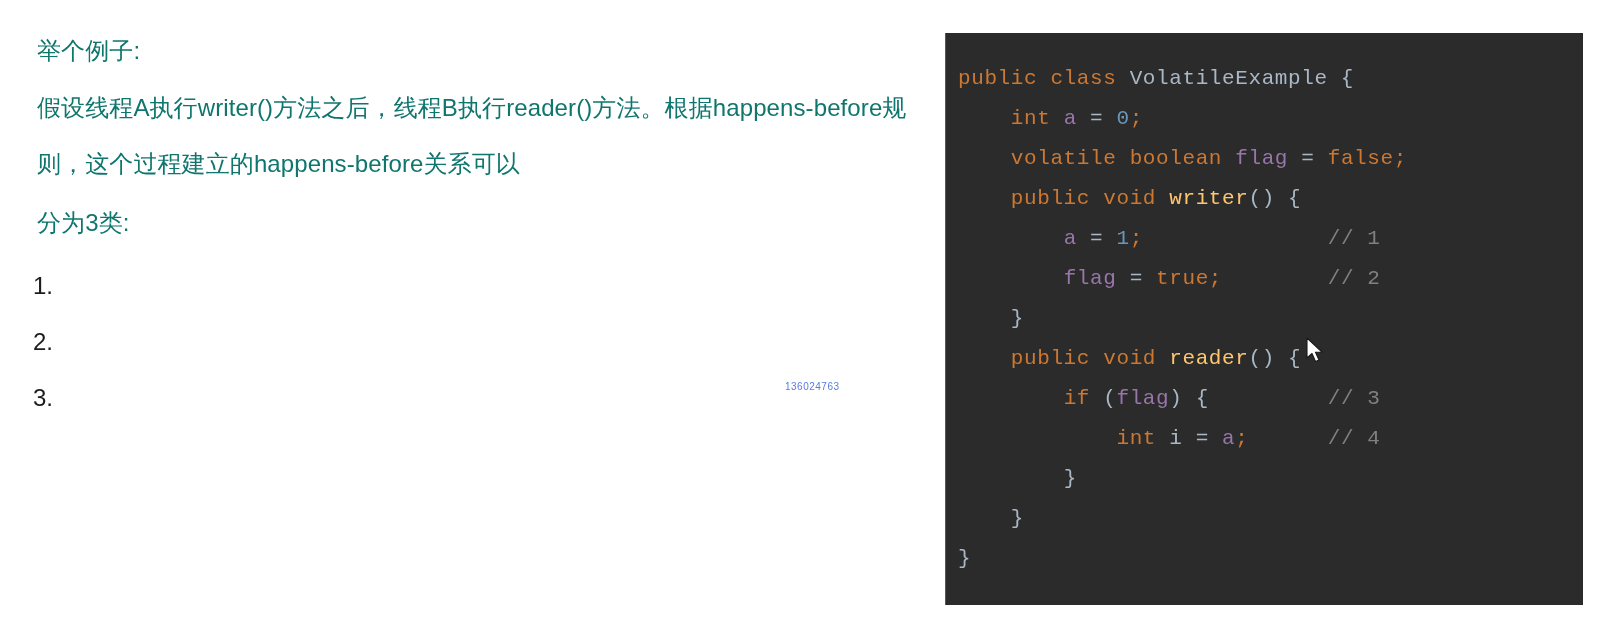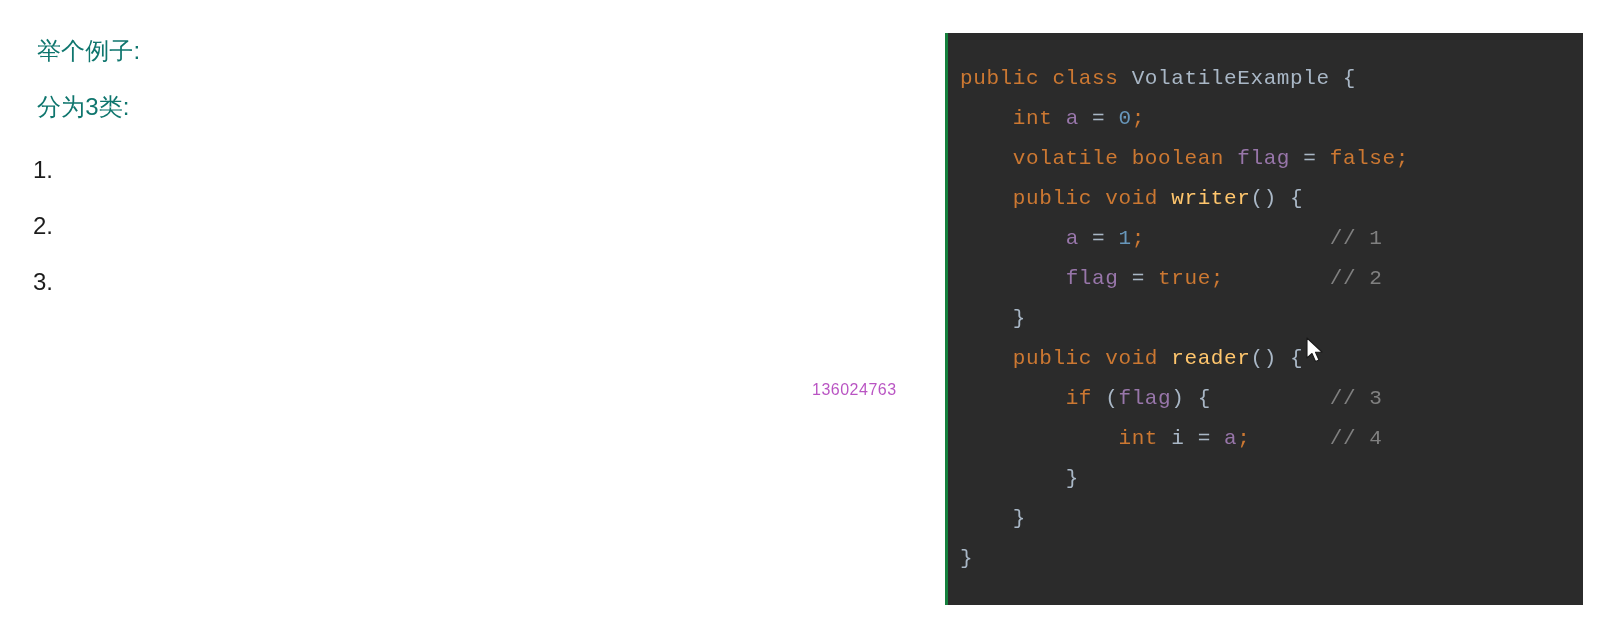--- a/index.html
+++ b/index.html
@@ -70,39 +70,39 @@
   #rules-list li .marker {
     display: inline-block;
     width: 38px;
     flex: 0 0 38px;
     color: #1c1c1c;
   }
 
   
   #watermark {
     position: absolute;
-    left: 812px;
+    left: 785px;
     top: 381px;
-    font-size: 16px;
+    font-size: 10px;
     font-family: "Liberation Sans", sans-serif;
-    color: #a21caf;
+    color: #1d4ed8;
     opacity: 0.75;
     letter-spacing: 0.5px;
     user-select: none;
   }
 
   
   #code-panel {
     position: absolute;
     left: 945px;
     top: 33px;
     width: 638px;
     height: 572px;
     background: #2b2b2b;
-    border-left: 3px solid #15803d;
+    border-left: 1px solid #15803d;
     box-sizing: border-box;
     overflow: hidden;
   }
 
   #code-block {
     margin: 0;
     padding: 26px 0 0 12px;
     font-family: "Liberation Mono", "DejaVu Sans Mono", monospace;
     font-size: 21px;
     line-height: 40px;
@@ -130,20 +130,21 @@
   }
 </style>
 </head>
 <body>
 
 <div id="article">
 
 
   <p class="para" id="intro-line">举个例子:</p>
 
+  <p class="para" id="body-para">假设线程A执行writer()方法之后，线程B执行reader()方法。根据happens-before规则，这个过程建立的happens-before关系可以</p>
 
   <p class="para" id="tail-line">分为3类:</p>
 
   <ol id="rules-list">
     <li>
       <span class="marker">1.</span>
     </li>
     <li>
       <span class="marker">2.</span>
     </li>

